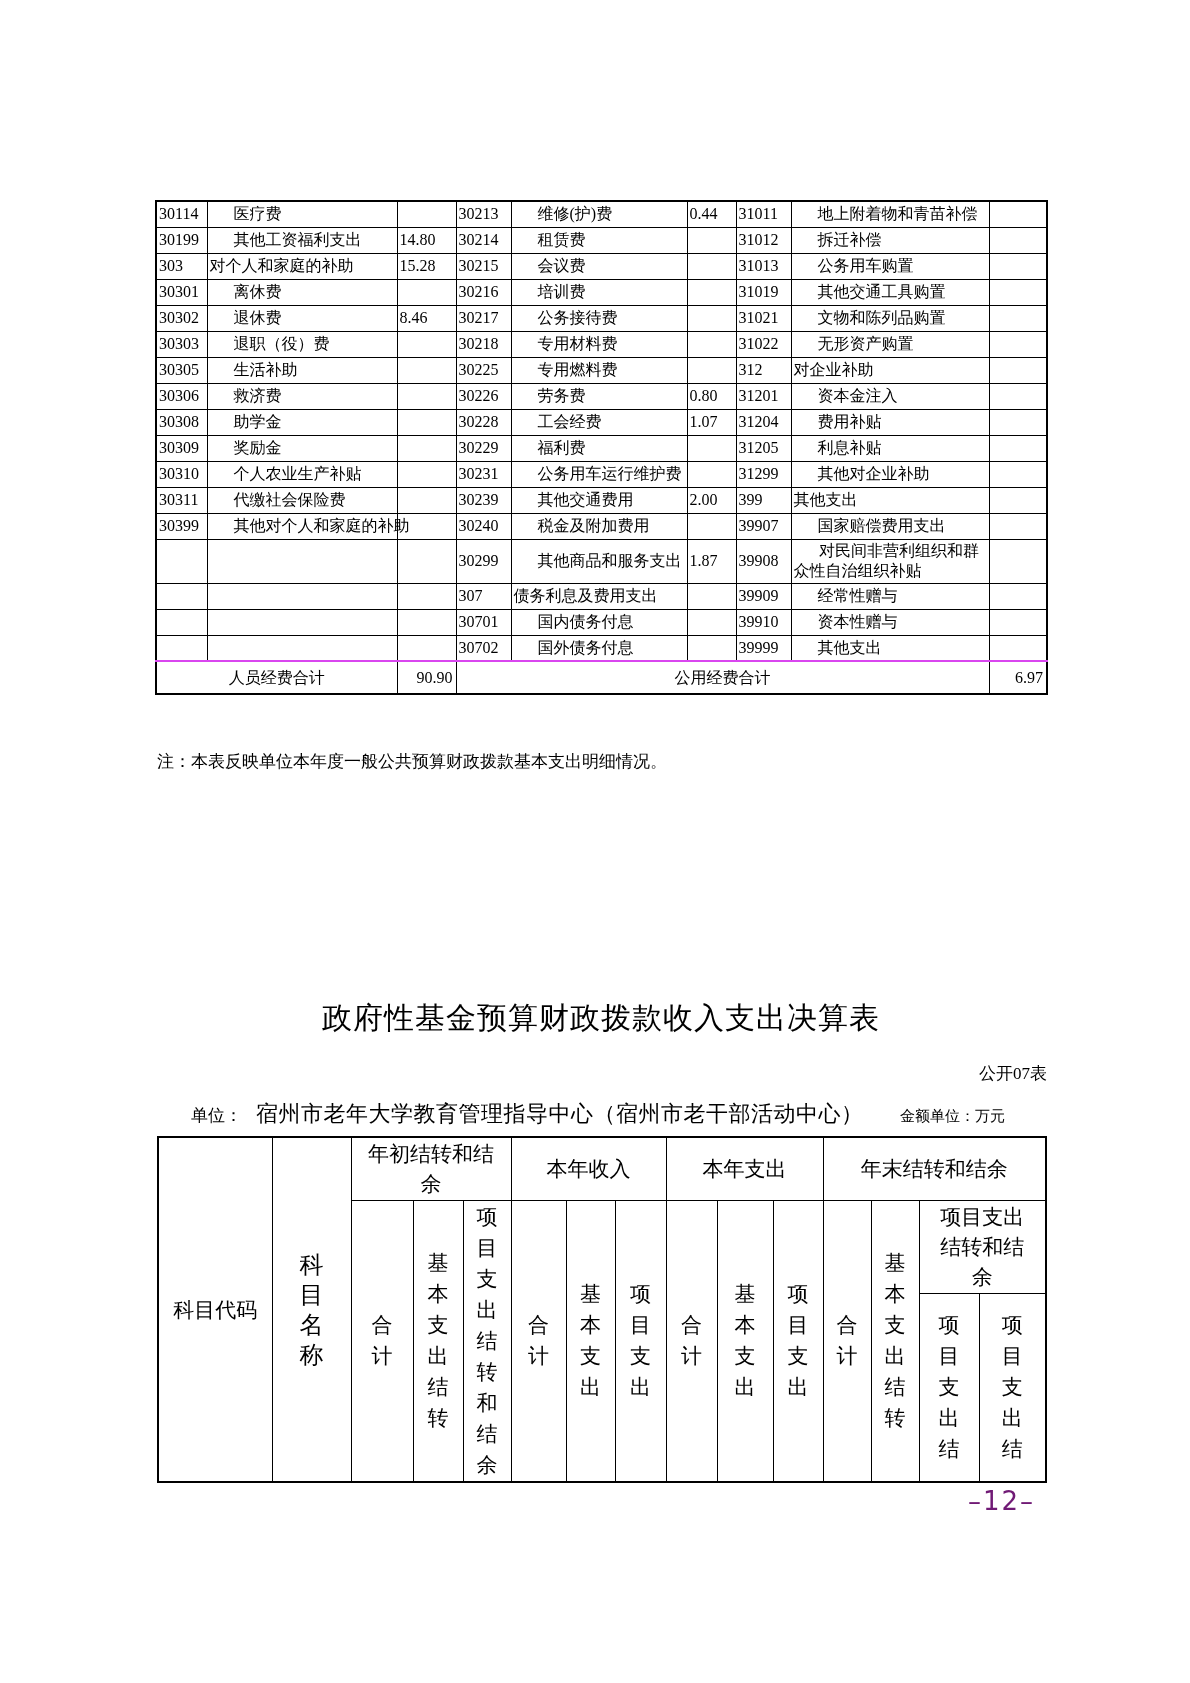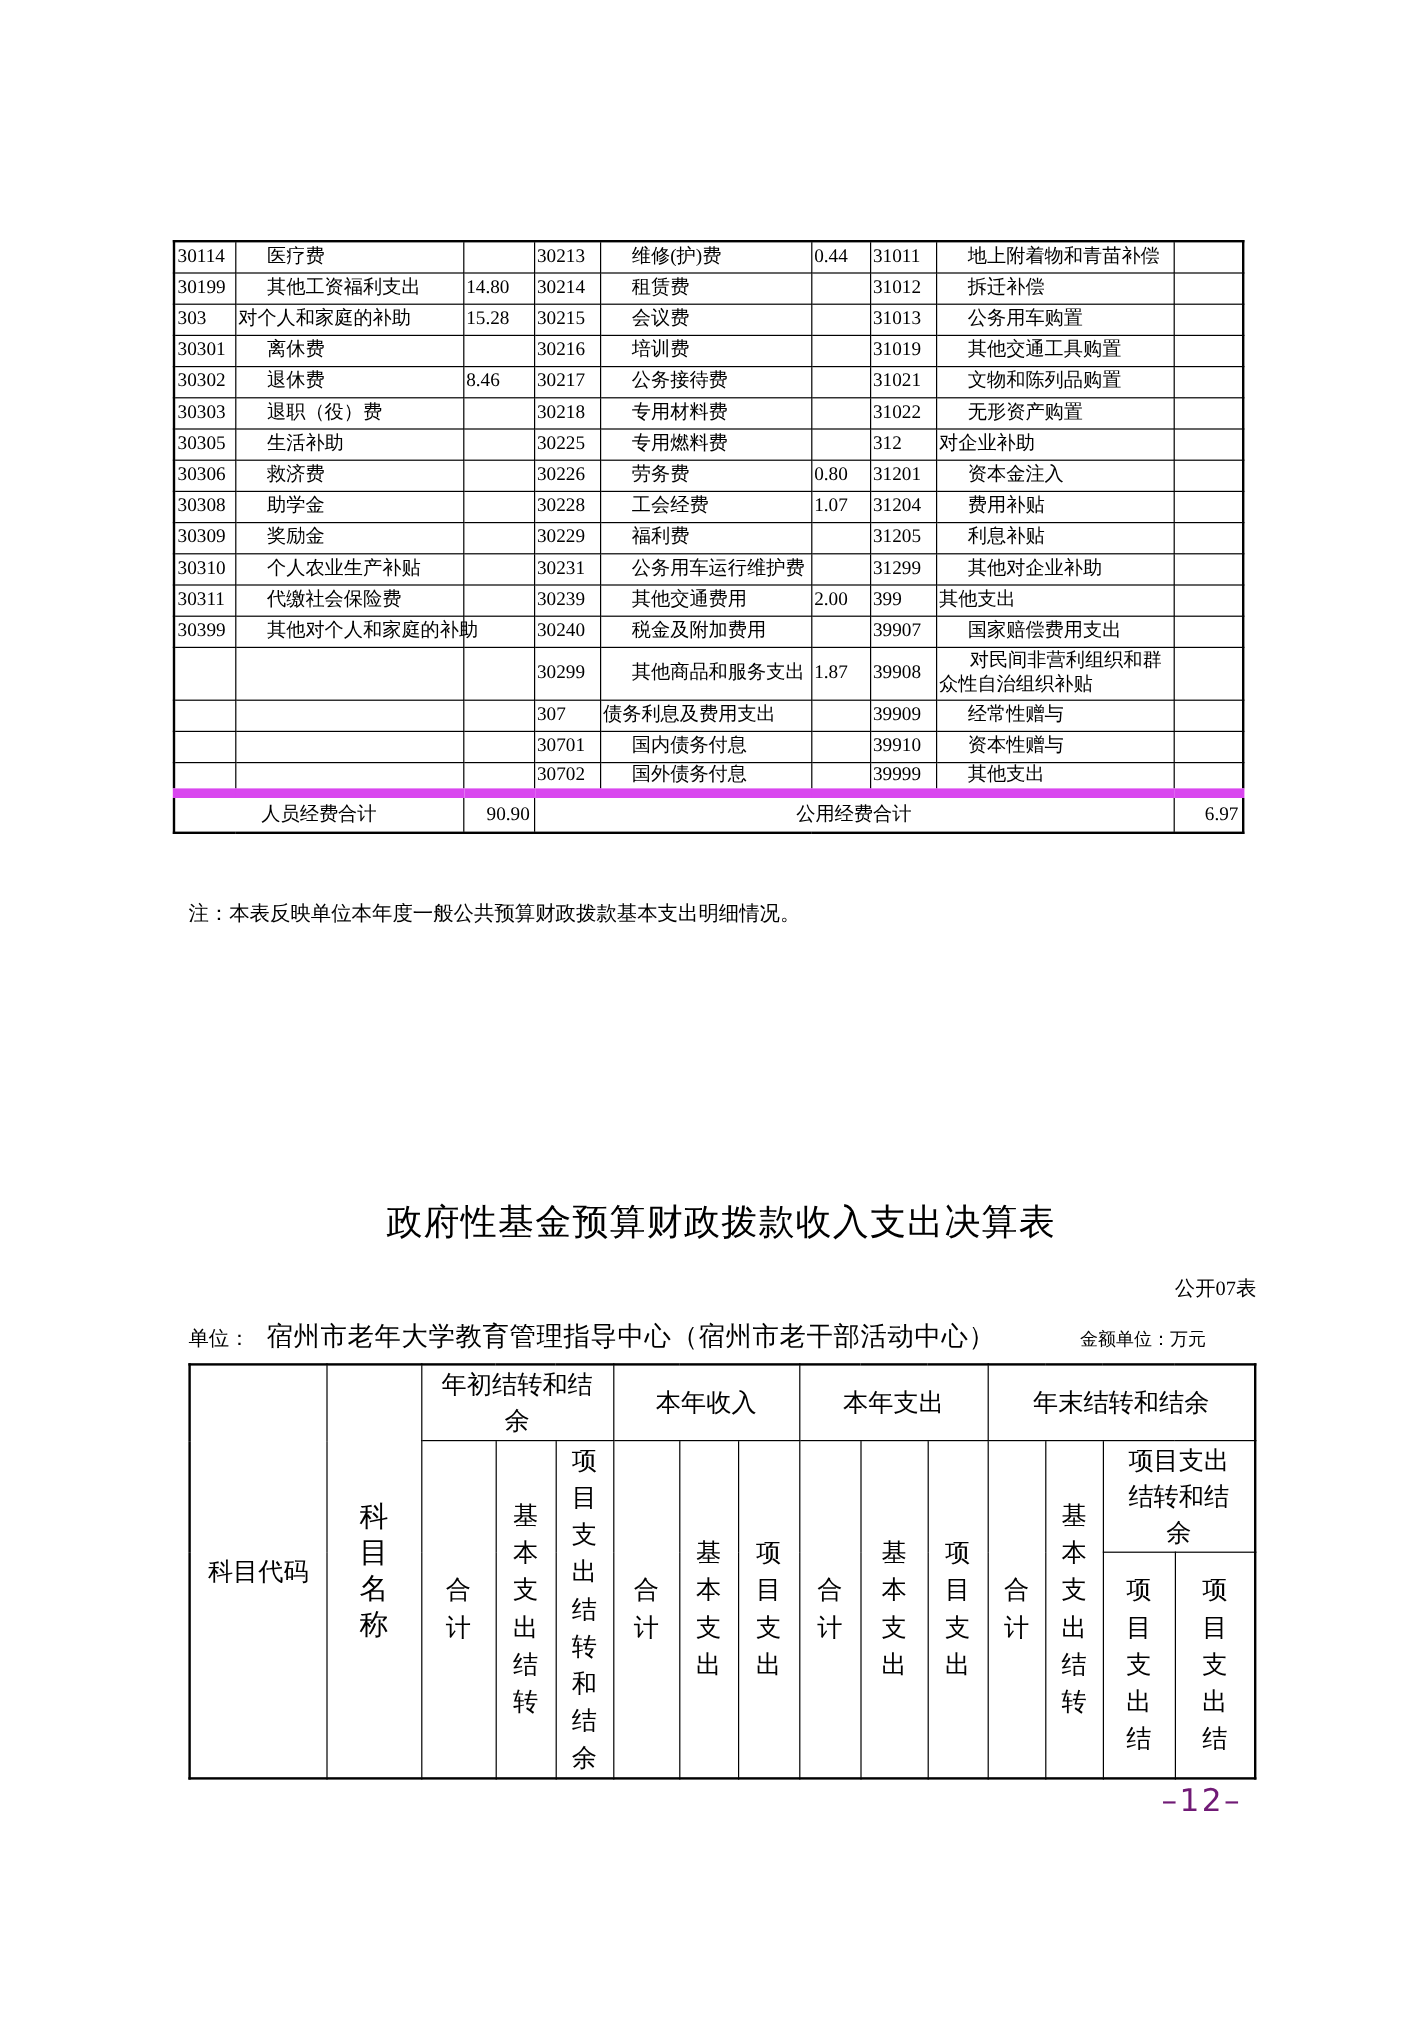--- a/index.html
+++ b/index.html
@@ -1,41 +1,41 @@
 <!DOCTYPE html>
 <html><head>
 <meta charset="utf-8">
 <style>
   html,body{margin:0;padding:0;background:#fff;}
   body{width:1190px;height:1683px;position:relative;font-family:"Liberation Serif",serif;color:#000;}
   .page{position:relative;width:1190px;height:1683px;background:#fff;overflow:hidden;}
 
   
-  #t1{position:absolute;left:144px;top:200px;width:891px;border-collapse:collapse;table-layout:fixed;border:2px solid #000;padding-left:36px;}
+  #t1{position:absolute;left:155px;top:200px;width:891px;border-collapse:collapse;table-layout:fixed;border:2px solid #000;padding-left:36px;}
   #t1 td{border:1px solid #000;font-size:16px;line-height:1.25;padding:0 2px;vertical-align:middle;overflow:visible;}
   #t1 tr{height:26px;}
   #t1 tr.tall{height:44px;}
   #t1 td.code{text-align:left;white-space:nowrap;}
   #t1 td.name{text-align:left;white-space:nowrap;}
   #t1 td.name.ind{text-indent:1.5em;}
   #t1 td.name.wrap{white-space:normal;word-break:break-all;text-indent:1.6em;}
   #t1 td.value{text-align:left;white-space:nowrap;}
   #t1 tr.tot{height:33px;}
-  #t1 tr.tot td{border-top:8px solid #d946ef;}
+  #t1 tr.tot td{border-top:2px solid #d946ef;}
   #t1 td.tlabel{text-align:center;}
   #t1 td.tnum{text-align:right;padding-right:3px;}
 
   .note{position:absolute;left:157px;top:750px;font-size:17px;white-space:nowrap;}
 
   
   .title{position:absolute;left:157px;top:998px;width:888px;text-align:center;
          font-family:"Liberation Sans",sans-serif;font-weight:400;font-size:30px;letter-spacing:1px;}
   .tablecode{position:absolute;top:1062px;right:143px;font-size:17px;}
   .unitline{position:absolute;left:157px;top:1099px;width:888px;display:flex;align-items:baseline;}
-  .ulabel{font-size:17px;}
+  .ulabel{font-size:17px;margin-left:34px;}
   .uname{font-size:22px;margin-left:14px;letter-spacing:0.5px;}
   .uamount{font-size:15px;margin-left:auto;margin-right:40px;}
 
   
   #t2{position:absolute;left:157px;top:1136px;width:888px;border-collapse:collapse;table-layout:fixed;border:2px solid #000;}
   #t2 th{border:1px solid #000;font-weight:normal;font-size:21px;line-height:30px;
          text-align:center;vertical-align:middle;padding:0;overflow:hidden;}
   #t2 tr.h1 th{height:62px;}
   #t2 tr.h2 th{height:92px;}
   #t2 tr.h3 th{height:187px;}

